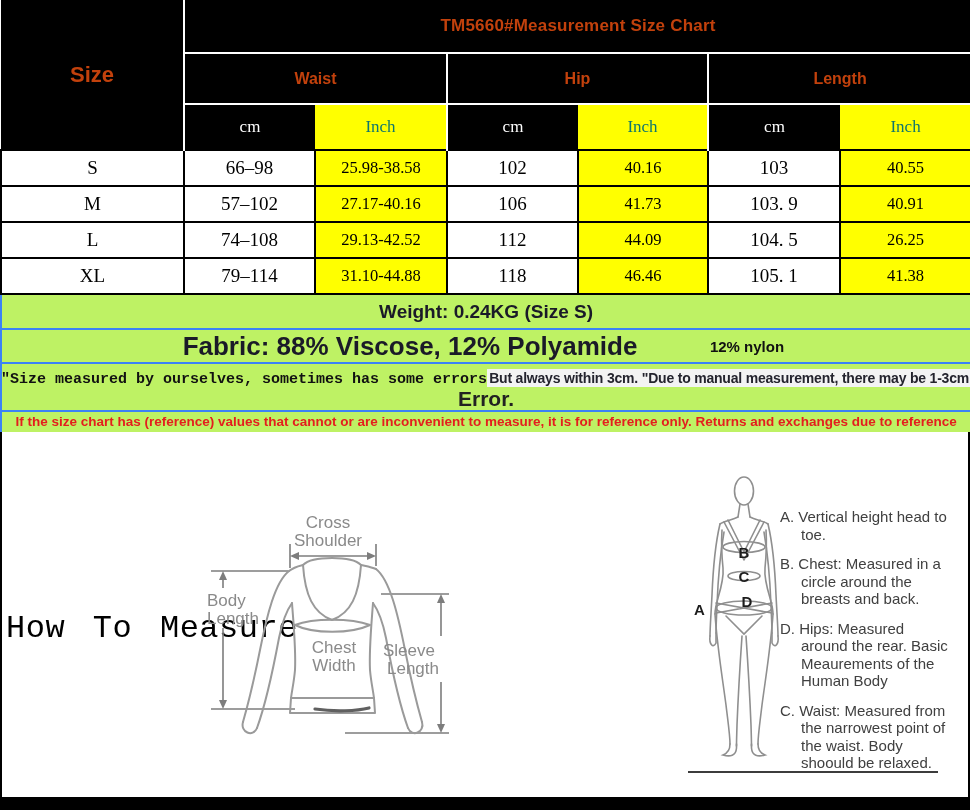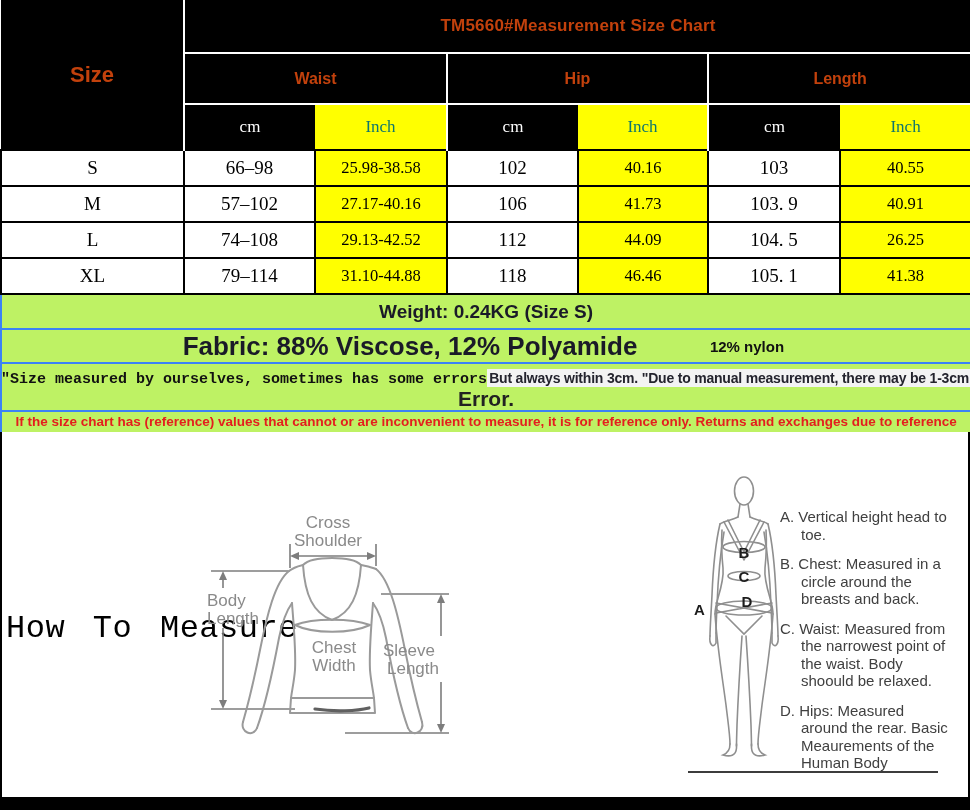--- a/index.html
+++ b/index.html
@@ -223,21 +223,21 @@
         <text class="m-label" x="24" y="155" font-size="16">A</text>
         <text class="m-label" x="74" y="98" text-anchor="middle">B</text>
         <text class="m-label" x="74" y="122" text-anchor="middle">C</text>
         <text class="m-label" x="77" y="147" text-anchor="middle">D</text>
       </g>
     </svg>
 
     <div class="fig-notes">
       <div class="fig-note">A. Vertical height head to toe.</div>
       <div class="fig-note">B. Chest: Measured in a circle around the breasts and back.</div>
+      <div class="fig-note">D. Hips: Measured around the rear. Basic Meaurements of the Human Body</div>
       <div class="fig-note">C. Waist: Measured from the narrowest point of the waist. Body shoould be relaxed.</div>
-      <div class="fig-note">D. Hips: Measured around the rear. Basic Meaurements of the Human Body</div>
     </div>
 
     <div class="base-line"></div>
   </div>
 
   <div class="bottom-bar"></div>
 </div>
 
 </body></html>

